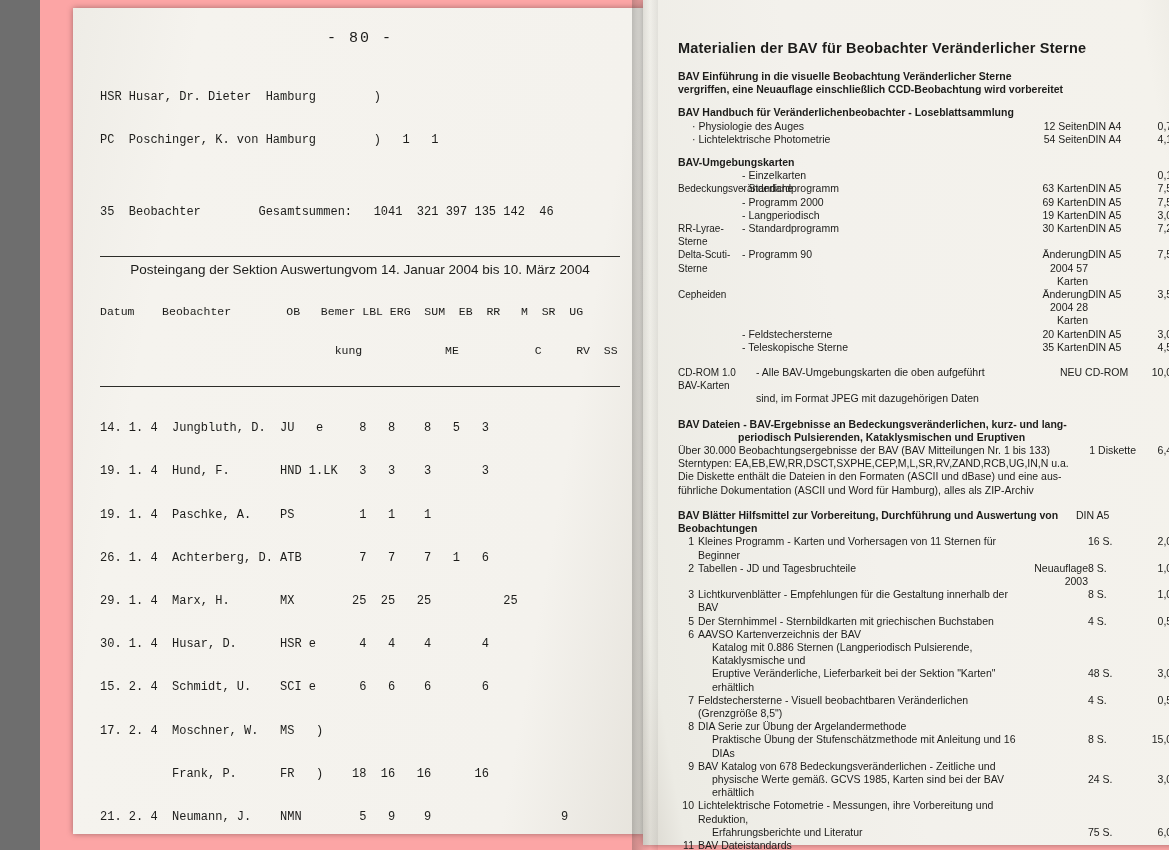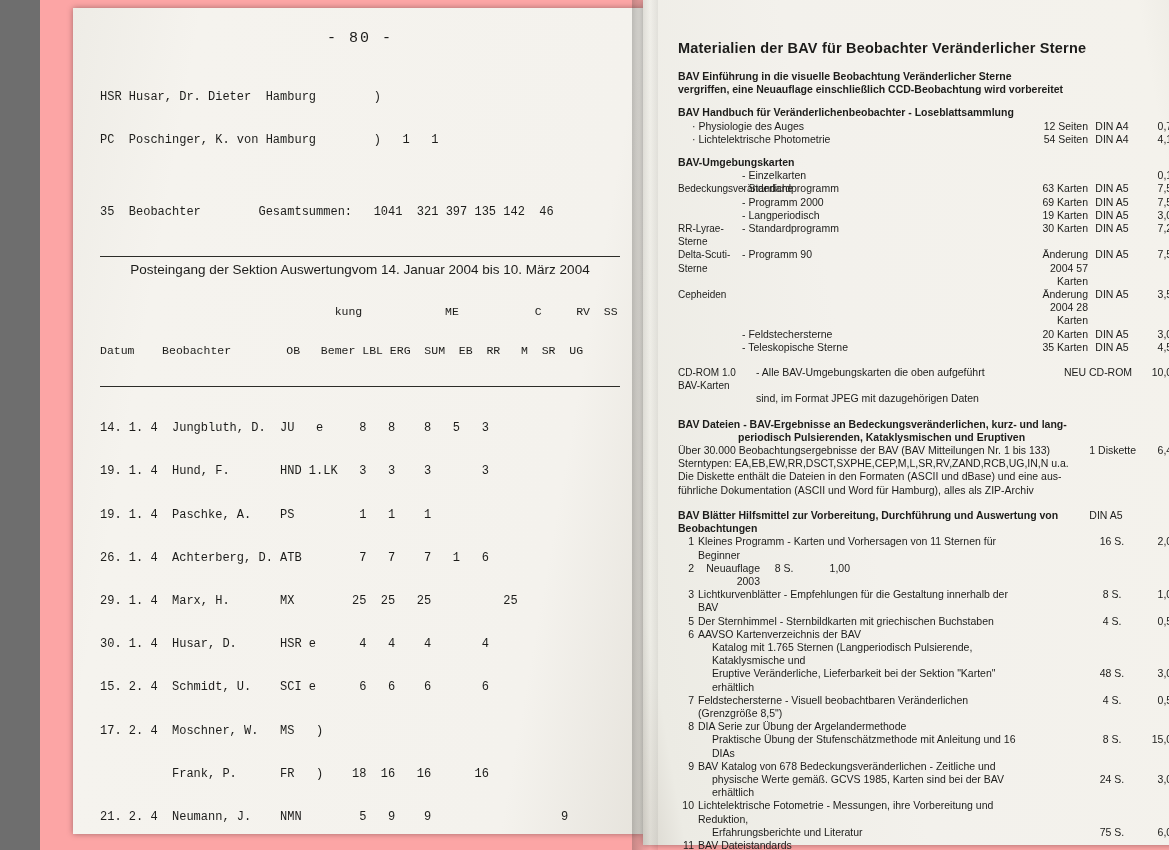--- a/index.html
+++ b/index.html
@@ -53,21 +53,21 @@
   .obs { font-family: "Liberation Mono", monospace; font-size: 12px; line-height: 14.4px; white-space: pre; letter-spacing: 0px; }
 
   
   .rp { left: 638px; top: 40px; width: 500px; }
   .rtitle { font-size: 14.5px; font-weight: bold; letter-spacing: 0.2px; }
   .r-secb { font-weight: bold; }
   .row { display: flex; align-items: baseline; font-size: 10.5px; line-height: 13.2px; }
   .r-num { width: 16px; text-align: right; padding-right: 4px; }
   .r-txt { flex: 1; }
   .r-c1 { width: 62px; text-align: right; }
-  .r-c2 { width: 48px; text-align: center; }
+  .r-c2 { width: 48px; text-align: left; }
   .r-c3 { width: 42px; text-align: right; }
   .eur { text-align: right; font-size: 11px; }
   .ind2 { padding-left: 14px; }
 </style>
 </head>
 <body>
 
 <div class="page">
 
   <div class="sheet sheet-left"></div>
@@ -86,22 +86,22 @@
     </div>
 
     <div class="hrule" style="margin-top:8px"></div>
 
     <div class="sectitle">
       <span>Posteingang der Sektion Auswertung</span>
       <span>vom 14. Januar 2004 bis 10. März 2004</span>
     </div>
 
     <div class="obs" style="font-size:11.5px;line-height:13px">
+      <div>Datum    Beobachter        OB   Bemer LBL ERG  SUM  EB  RR   M  SR  UG</div>
       <div>                                  kung            ME           C     RV  SS</div>
-      <div>Datum    Beobachter        OB   Bemer LBL ERG  SUM  EB  RR   M  SR  UG</div>
     </div>
 
     <div class="hrule" style="margin:3px 0 5px 0"></div>
 
     <div class="obs">
       <div>14. 1. 4  Jungbluth, D.  JU   e     8   8    8   5   3</div>
       <div>19. 1. 4  Hund, F.       HND 1.LK   3   3    3       3</div>
       <div>19. 1. 4  Paschke, A.    PS         1   1    1</div>
       <div>26. 1. 4  Achterberg, D. ATB        7   7    7   1   6</div>
       <div>29. 1. 4  Marx, H.       MX        25  25   25          25</div>
@@ -268,20 +268,21 @@
 
       <div class="row">
         <span class="r-num">1</span>
         <span class="r-txt">Kleines Programm - Karten und Vorhersagen von 11 Sternen für Beginner</span>
         <span class="r-c1"></span>
         <span class="r-c2">16 S.</span>
         <span class="r-c3">2,00</span>
       </div>
       <div class="row">
         <span class="r-num">2</span>
+        <span class="r-txt">Tabellen - JD und Tagesbruchteile</span>
         <span class="r-c1">Neuauflage 2003</span>
         <span class="r-c2">8 S.</span>
         <span class="r-c3">1,00</span>
       </div>
       <div class="row">
         <span class="r-num">3</span>
         <span class="r-txt">Lichtkurvenblätter - Empfehlungen für die Gestaltung innerhalb der BAV</span>
         <span class="r-c1"></span>
         <span class="r-c2">8 S.</span>
         <span class="r-c3">1,00</span>
@@ -295,21 +296,21 @@
       </div>
       <div class="row">
         <span class="r-num">6</span>
         <span class="r-txt">AAVSO Kartenverzeichnis der BAV</span>
         <span class="r-c1"></span>
         <span class="r-c2"></span>
         <span class="r-c3"></span>
       </div>
       <div class="row">
         <span class="r-num"></span>
-        <span class="r-txt ind2">Katalog mit 1.765 Sternen (Langperiodisch Pulsierende, Kataklysmische und</span>
+        <span class="r-txt ind2">Katalog mit 0.886 Sternen (Langperiodisch Pulsierende, Kataklysmische und</span>
         <span class="r-c1"></span>
         <span class="r-c2"></span>
         <span class="r-c3"></span>
       </div>
       <div class="row">
         <span class="r-num"></span>
         <span class="r-txt ind2">Eruptive Veränderliche, Lieferbarkeit bei der Sektion "Karten" erhältlich</span>
         <span class="r-c1"></span>
         <span class="r-c2">48 S.</span>
         <span class="r-c3">3,00</span>

